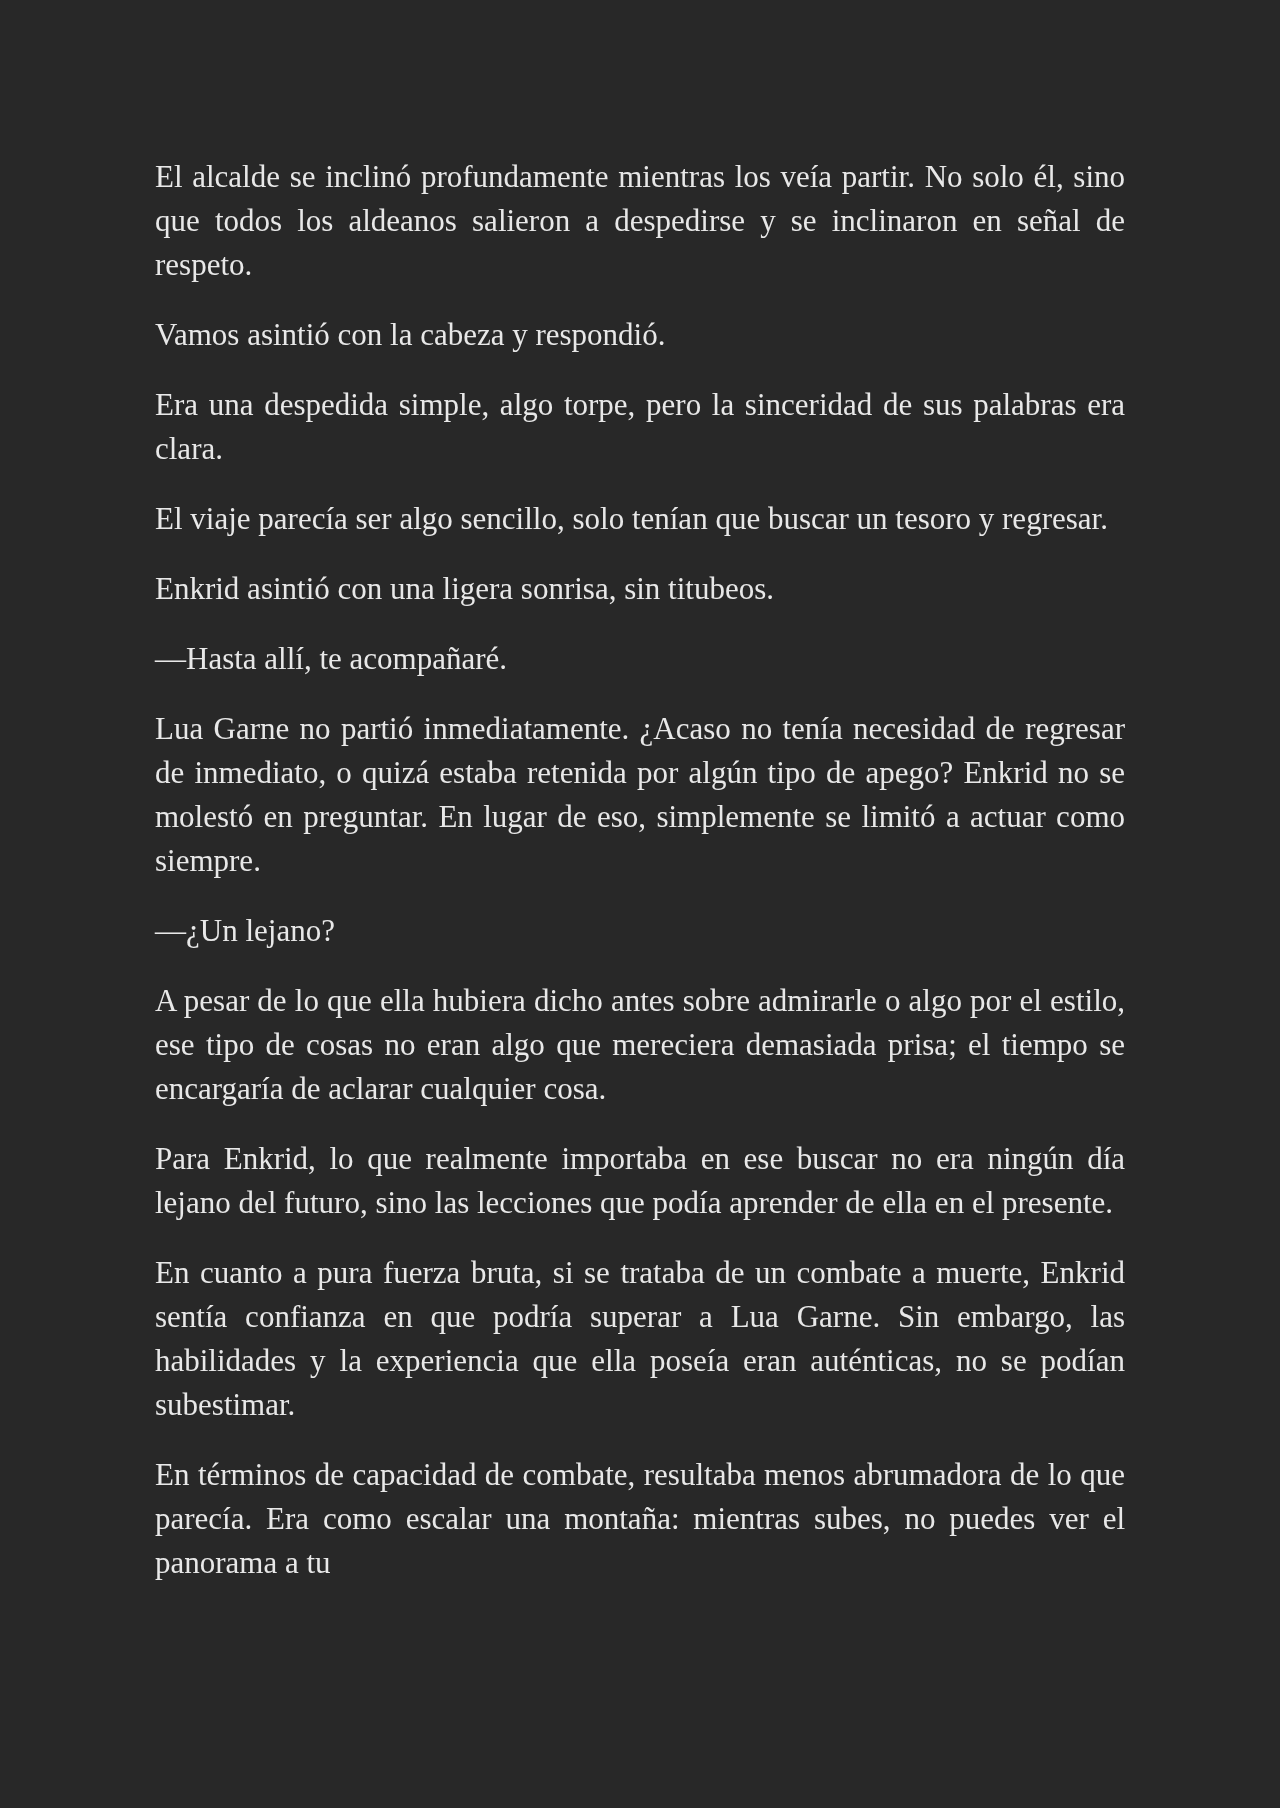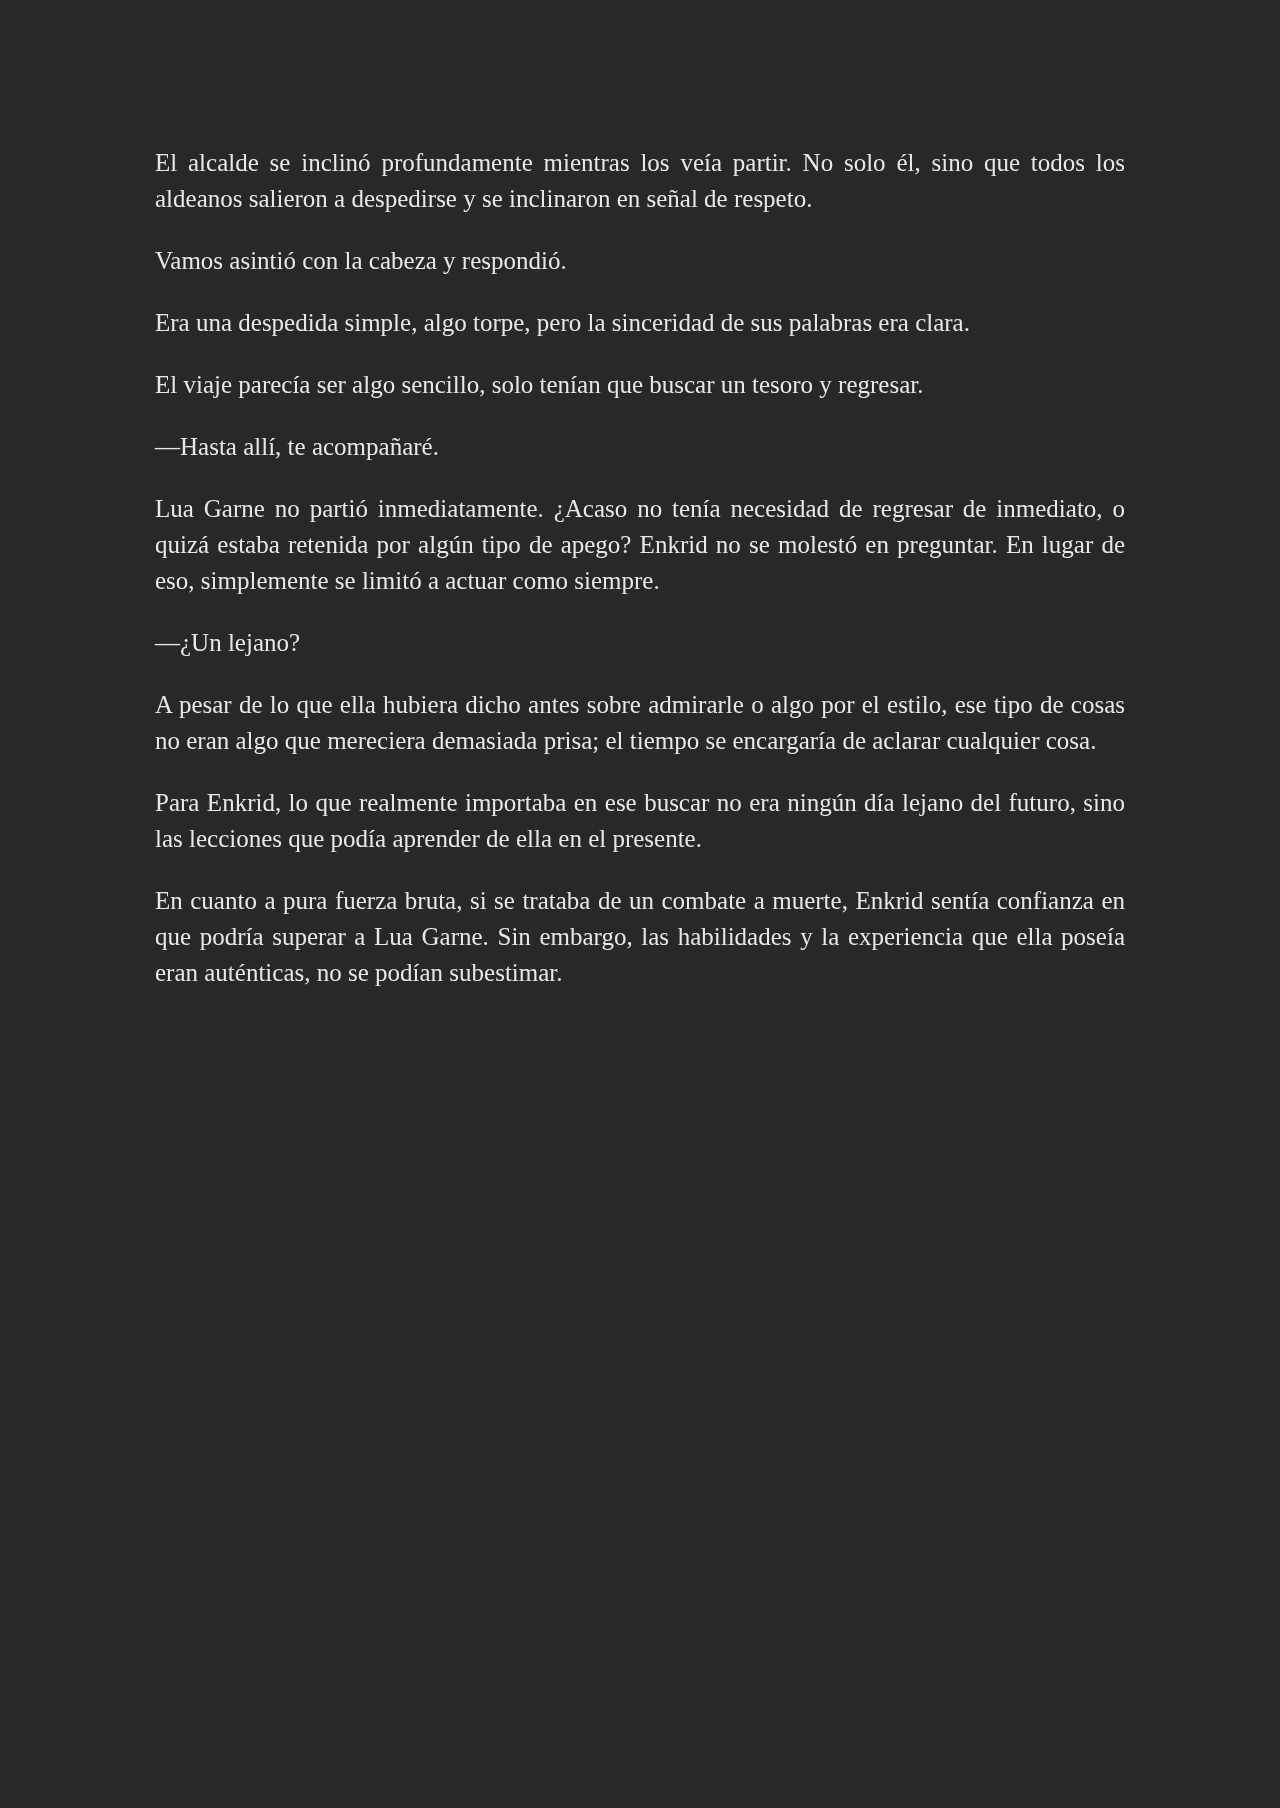--- a/index.html
+++ b/index.html
@@ -8,39 +8,41 @@
     }
     body {
       width: 1280px;
       height: 1808px;
       background: #282828;
       overflow: hidden;
     }
     .page {
       position: absolute;
       left: 155px;
-      top: 145px;
+      top: 155px;
       width: 970px;
       font-family: "Liberation Serif", "DejaVu Serif", serif;
-      font-size: 25px;
-      line-height: 36px;
+      font-size: 31px;
+      line-height: 44px;
       color: #e8e8e8;
     }
     .page p {
       margin: 0 0 26px 0;
       text-align: justify;
     }
   </style>
 </head>
 <body>
 
 <div class="page">
   <p>El alcalde se inclinó profundamente mientras los veía partir. No solo él, sino que todos los aldeanos salieron a despedirse y se inclinaron en señal de respeto.</p>
   <p>Vamos asintió con la cabeza y respondió.</p>
   <p>Era una despedida simple, algo torpe, pero la sinceridad de sus palabras era clara.</p>
   <p>El viaje parecía ser algo sencillo, solo tenían que buscar un tesoro y regresar.</p>
+  <p>Enkrid asintió con una ligera sonrisa, sin titubeos.</p>
   <p>—Hasta allí, te acompañaré.</p>
   <p>Lua Garne no partió inmediatamente. ¿Acaso no tenía necesidad de regresar de inmediato, o quizá estaba retenida por algún tipo de apego? Enkrid no se molestó en preguntar. En lugar de eso, simplemente se limitó a actuar como siempre.</p>
   <p>—¿Un lejano?</p>
   <p>A pesar de lo que ella hubiera dicho antes sobre admirarle o algo por el estilo, ese tipo de cosas no eran algo que mereciera demasiada prisa; el tiempo se encargaría de aclarar cualquier cosa.</p>
   <p>Para Enkrid, lo que realmente importaba en ese buscar no era ningún día lejano del futuro, sino las lecciones que podía aprender de ella en el presente.</p>
   <p>En cuanto a pura fuerza bruta, si se trataba de un combate a muerte, Enkrid sentía confianza en que podría superar a Lua Garne. Sin embargo, las habilidades y la experiencia que ella poseía eran auténticas, no se podían subestimar.</p>
+  <p>En términos de capacidad de combate, resultaba menos abrumadora de lo que parecía. Era como escalar una montaña: mientras subes, no puedes ver el panorama a tu</p>
 </div>
 
 </body></html>

